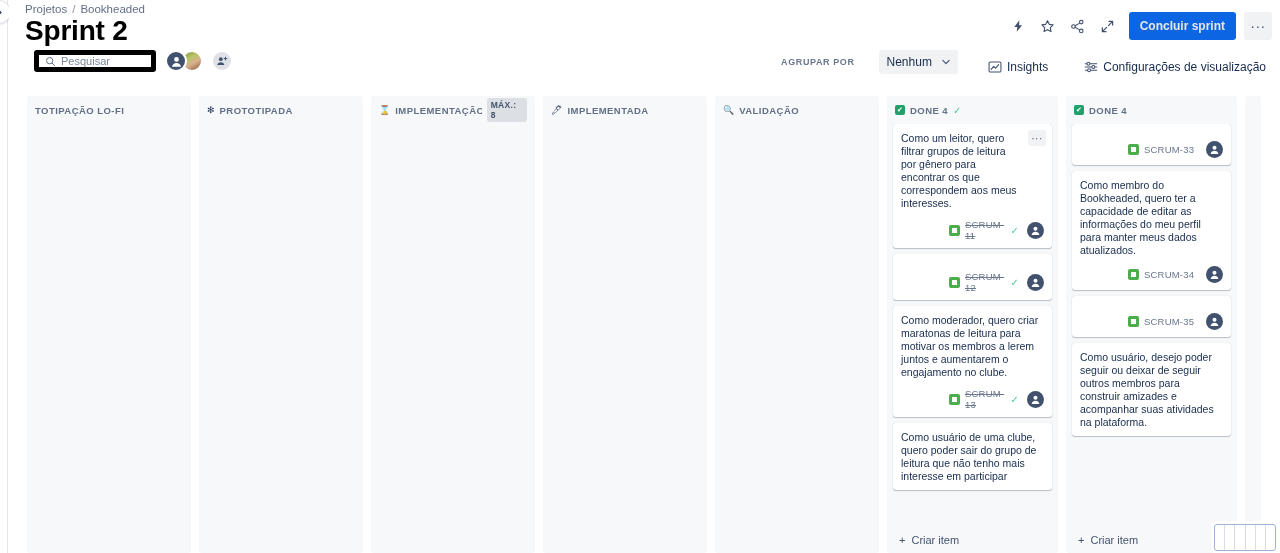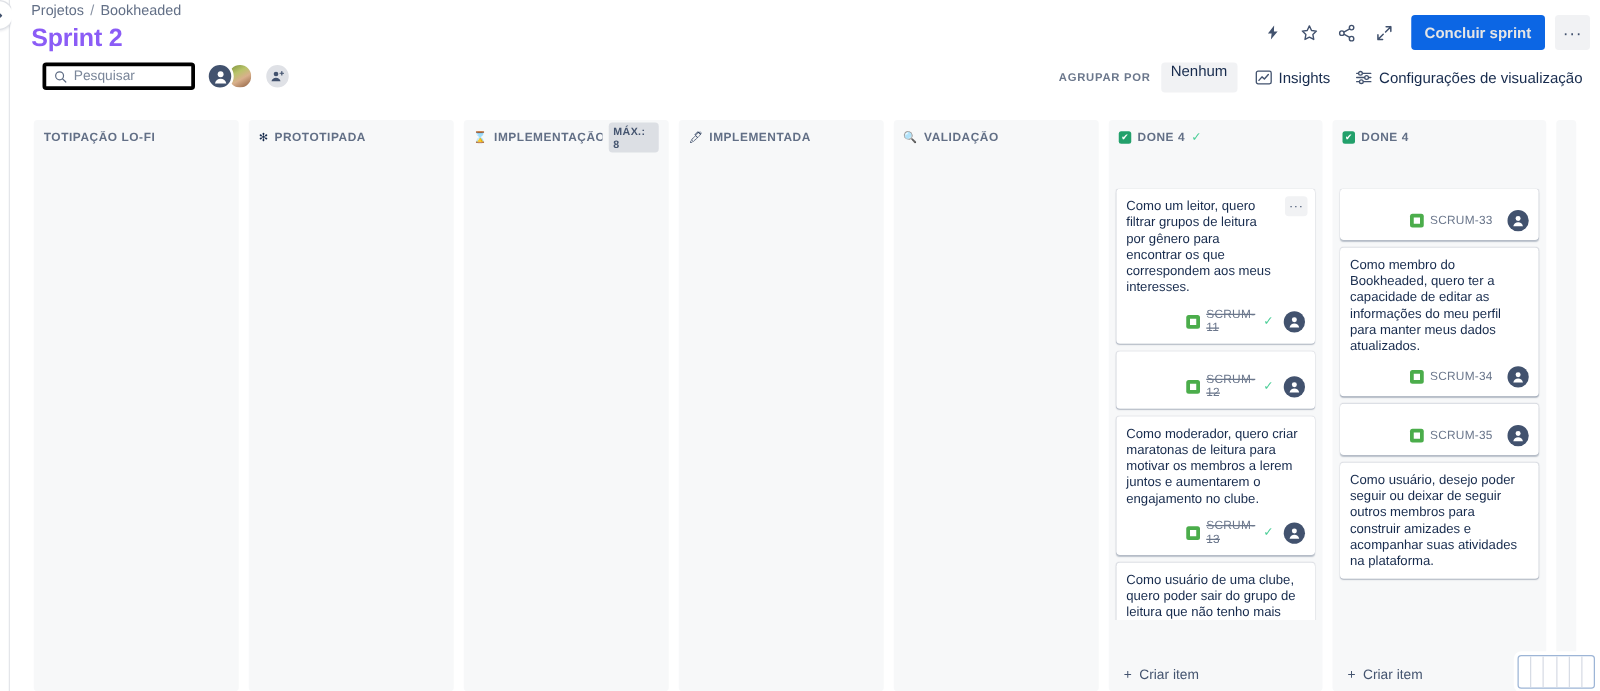--- a/index.html
+++ b/index.html
@@ -42,22 +42,22 @@
     height: 16px;
   }
   .breadcrumb a { color: #626f86; text-decoration: none; }
   .bc-sep { color: #8993a4; }
 
   .title-row {
     display: flex; align-items: center;
     padding: 2px 0 0 16px;
   }
   .page-title {
-    font-size: 20px; font-weight: 700;
-    color: #8b5cf6; letter-spacing: -.2px;
+    font-size: 28px; font-weight: 700;
+    color: #000000; letter-spacing: -.2px;
     line-height: 26px;
   }
 
   .header-actions {
     position: absolute; right: 8px; top: 12px;
     display: flex; align-items: center; gap: 4px;
   }
   .icon-btn {
     width: 26px; height: 26px;
     display: flex; align-items: center; justify-content: center;
@@ -81,21 +81,21 @@
     color: #42526e; font-size: 14px; letter-spacing: .5px;
   }
 
   
   .search-row {
     position: absolute; left: 25px; top: 50px;
     display: flex; align-items: center; gap: 9px;
   }
   .search-box {
     width: 122px; height: 22px;
-    border: 3px solid #000000; border-radius: 3px;
+    border: 5px solid #000000; border-radius: 3px;
     display: flex; align-items: center; gap: 5px;
     padding: 0 6px; background: #fff;
   }
   .search-box svg { flex: none; color: #5e6c84; }
   .search-box input {
     border: none; outline: none; background: transparent;
     font-size: 11px; color: #172b4d; width: 100%;
     font-family: "Liberation Sans", sans-serif;
   }
   .search-box input::placeholder { color: #7a8699; }
@@ -112,36 +112,35 @@
     z-index: 1;
   }
   .avatar.add {
     background: #dfe1e6; color: #42526e;
     margin-left: 8px; border: 2px solid #fff;
   }
 
   
   .view-controls {
     position: absolute; right: 8px; top: 50px;
-    display: flex; align-items: center; gap: 8px;
+    display: flex; align-items: center; gap: 24px;
   }
   .group-label {
     font-size: 9px; letter-spacing: .6px;
     color: #6b778c; text-transform: uppercase; font-weight: 600;
   }
   .select-pill {
     display: flex; align-items: center; gap: 10px;
     background: #f1f2f4; border: none; border-radius: 3px;
     height: 24px; padding: 0 8px; cursor: pointer;
     font-size: 12px; color: #172b4d;
     font-family: "Liberation Sans", sans-serif;
-    flex-direction: column;
   }
   .flat-btn {
-    display: flex; align-items: center; gap: 5px;
+    display: flex; align-items: flex-end; gap: 5px;
     background: transparent; border: none; border-radius: 3px;
     height: 24px; padding: 0 6px; cursor: pointer;
     font-size: 12px; color: #172b4d;
     font-family: "Liberation Sans", sans-serif;
   }
 
   
   .board {
     position: absolute; left: 9px; top: 96px;
     width: 1271px; height: 457px;
@@ -151,21 +150,21 @@
     background: #fff;
   }
   .column {
     width: 164px; flex: none;
     background: #f7f8f9;
     border-radius: 3px;
     display: flex; flex-direction: column;
     height: 457px;
     justify-content: flex-end;
   }
-  .column.wide { width: 171px; gap: 27px; }
+  .column.wide { width: 171px; }
   .col-header {
     display: flex; align-items: center; gap: 5px;
     height: 28px; padding: 0 8px;
     flex: none;
   }
   .col-emoji { font-size: 9px; line-height: 1; }
   .col-name {
     font-size: 9.5px; letter-spacing: .45px;
     color: #626f86; font-weight: 600;
     text-transform: uppercase;

